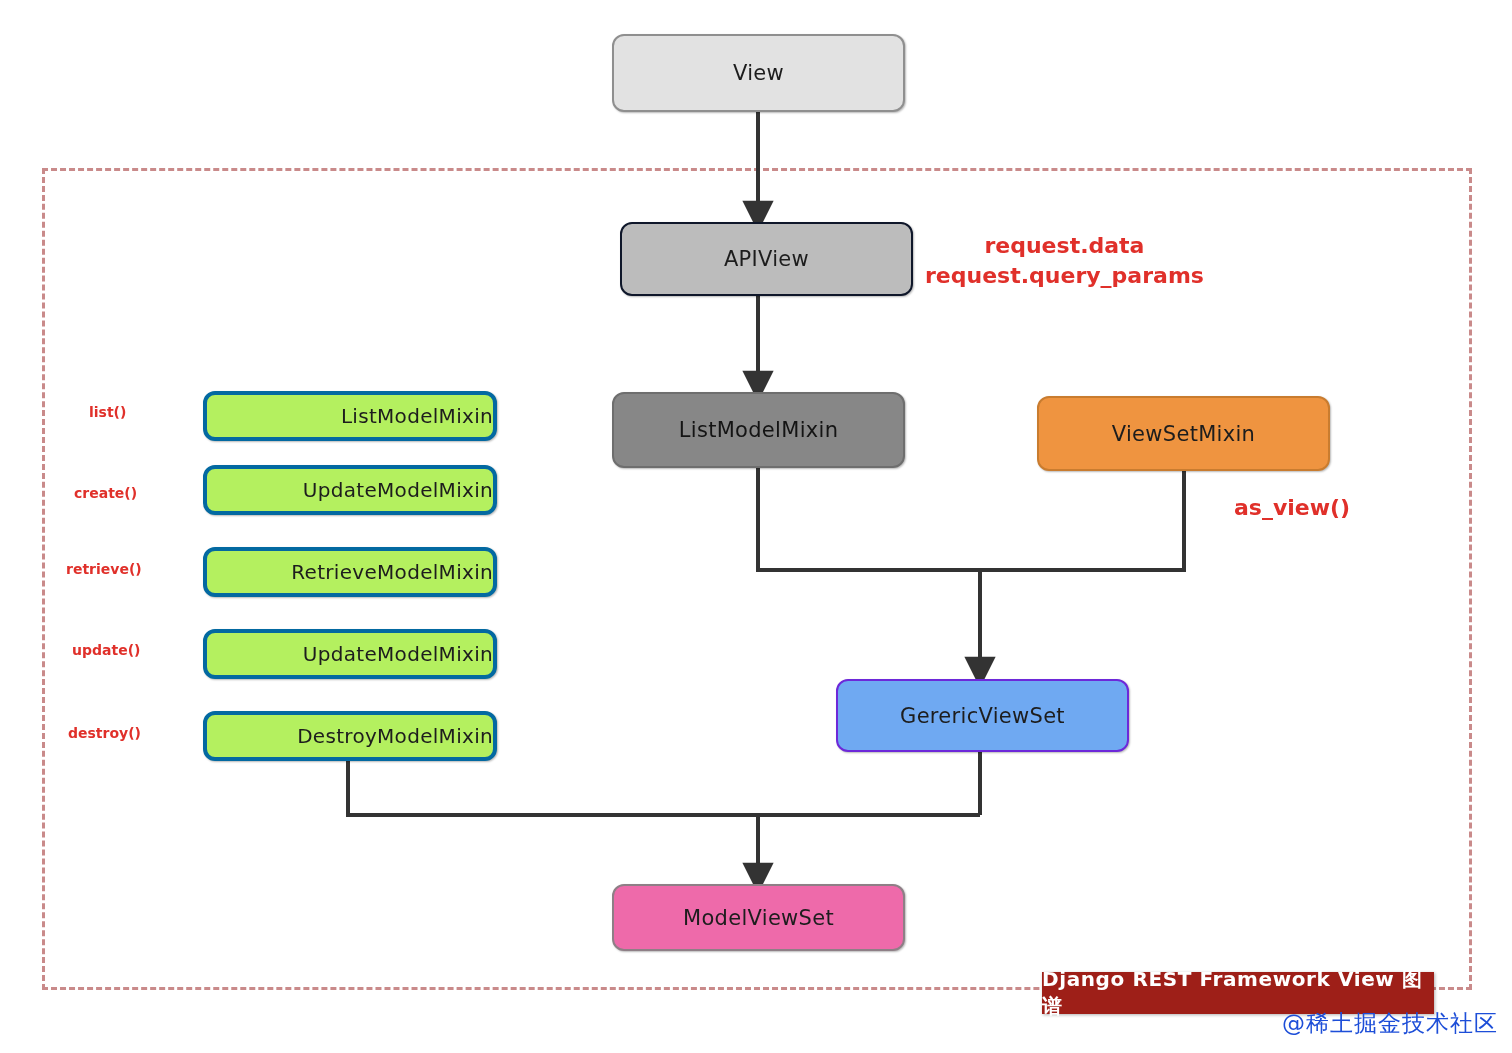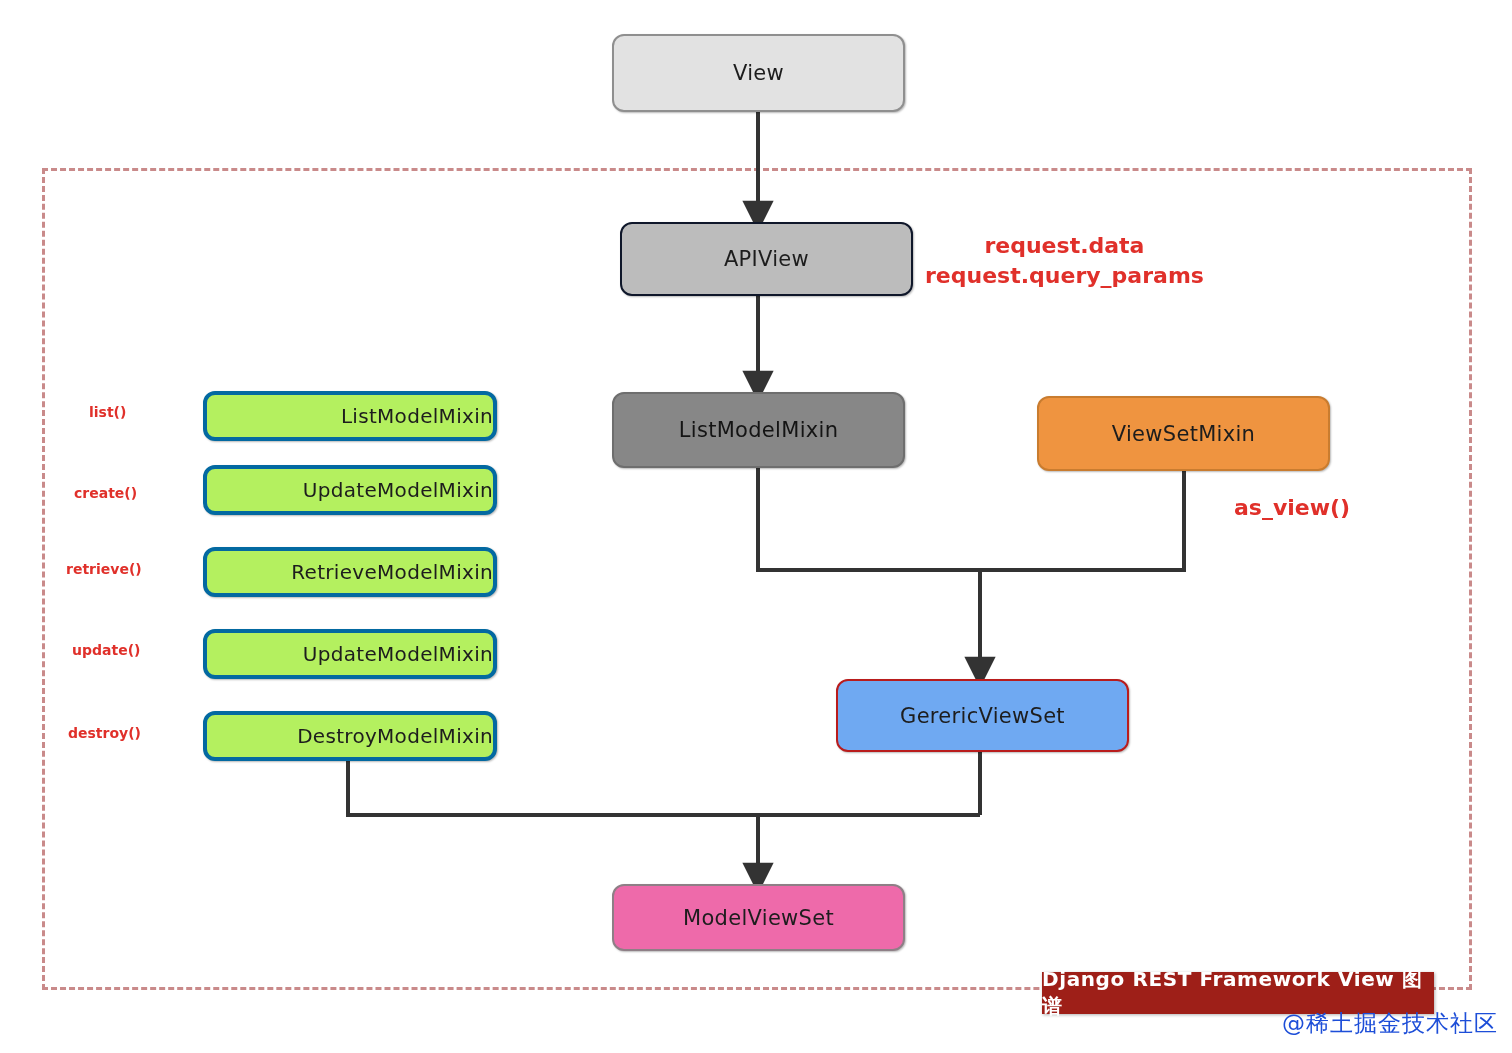--- a/index.html
+++ b/index.html
@@ -74,21 +74,21 @@
     border: 4px solid #0369a1;
     font-size: 20px;
     justify-content: flex-end;
   }
   .node-viewsetmixin {
     background: #ef9440;
     border: 2px solid #c97c2f;
   }
   .node-genericviewset {
     background: #6fa9f2;
-    border: 2px solid #b91c1c;
+    border: 2px solid #6d28d9;
   }
   .node-modelviewset {
     background: #ee6aaa;
     border: 2px solid #8e7f86;
   }
   
   .annot {
     position: absolute;
     color: #e0302a;
     font-size: 22px;

